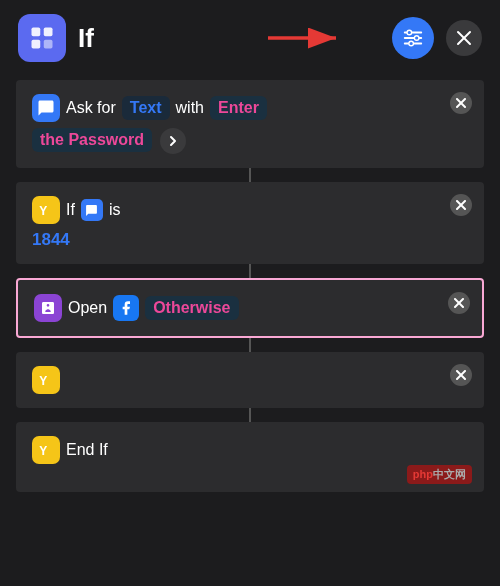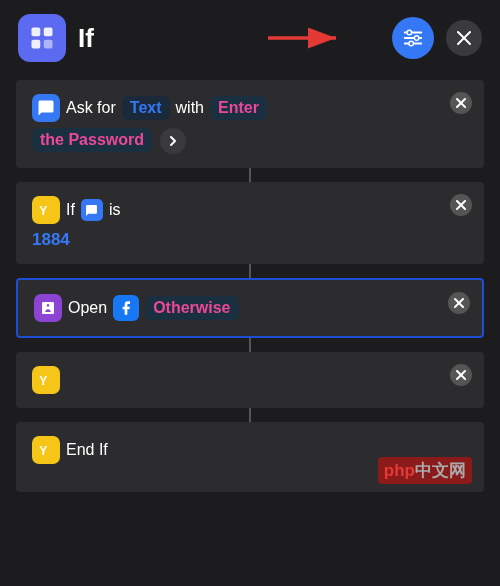--- a/index.html
+++ b/index.html
@@ -83,21 +83,21 @@
 
     
     .card {
       background: #2c2c2e;
       border-radius: 4px;
       padding: 14px 16px;
       position: relative;
       margin-bottom: 0;
     }
     .card-highlighted {
-      border: 2px solid #1d4ed8;
+      border: 2px solid #f9a8d4;
     }
 
     
     .connector {
       width: 2px;
       height: 14px;
       background: #555;
       margin: 0 auto;
     }
 
@@ -181,21 +181,21 @@
     }
 
     
     .php-badge {
       position: absolute;
       bottom: 8px;
       right: 12px;
       background: #8b1a1a;
       border-radius: 4px;
       padding: 2px 6px;
-      font-size: 17px;
+      font-size: 11px;
       color: #fff;
       font-weight: bold;
     }
 
     .card-second-row {
       margin-top: 6px;
       display: flex;
       align-items: flex-start;
       gap: 8px;
       flex-wrap: wrap;
@@ -285,21 +285,21 @@
       </div>
       <span class="text-white">If</span>
       <div class="card-icon icon-blue-chat" style="width:22px;height:22px;border-radius:5px;">
         <svg width="13" height="13" viewBox="0 0 24 24" fill="white">
           <path d="M20 2H4c-1.1 0-2 .9-2 2v18l4-4h14c1.1 0 2-.9 2-2V4c0-1.1-.9-2-2-2z"></path>
         </svg>
       </div>
       <span class="text-white">is</span>
     </div>
     <div class="card-second-row">
-      <span class="text-number">1884</span>
+      <span class="text-number">1844</span>
     </div>
     <div class="card-close">
       <svg width="10" height="10" viewBox="0 0 10 10">
         <line x1="1" y1="1" x2="9" y2="9" stroke="white" stroke-width="2" stroke-linecap="round"></line>
         <line x1="9" y1="1" x2="1" y2="9" stroke="white" stroke-width="2" stroke-linecap="round"></line>
       </svg>
     </div>
   </div>
 
   <div class="connector"></div>

